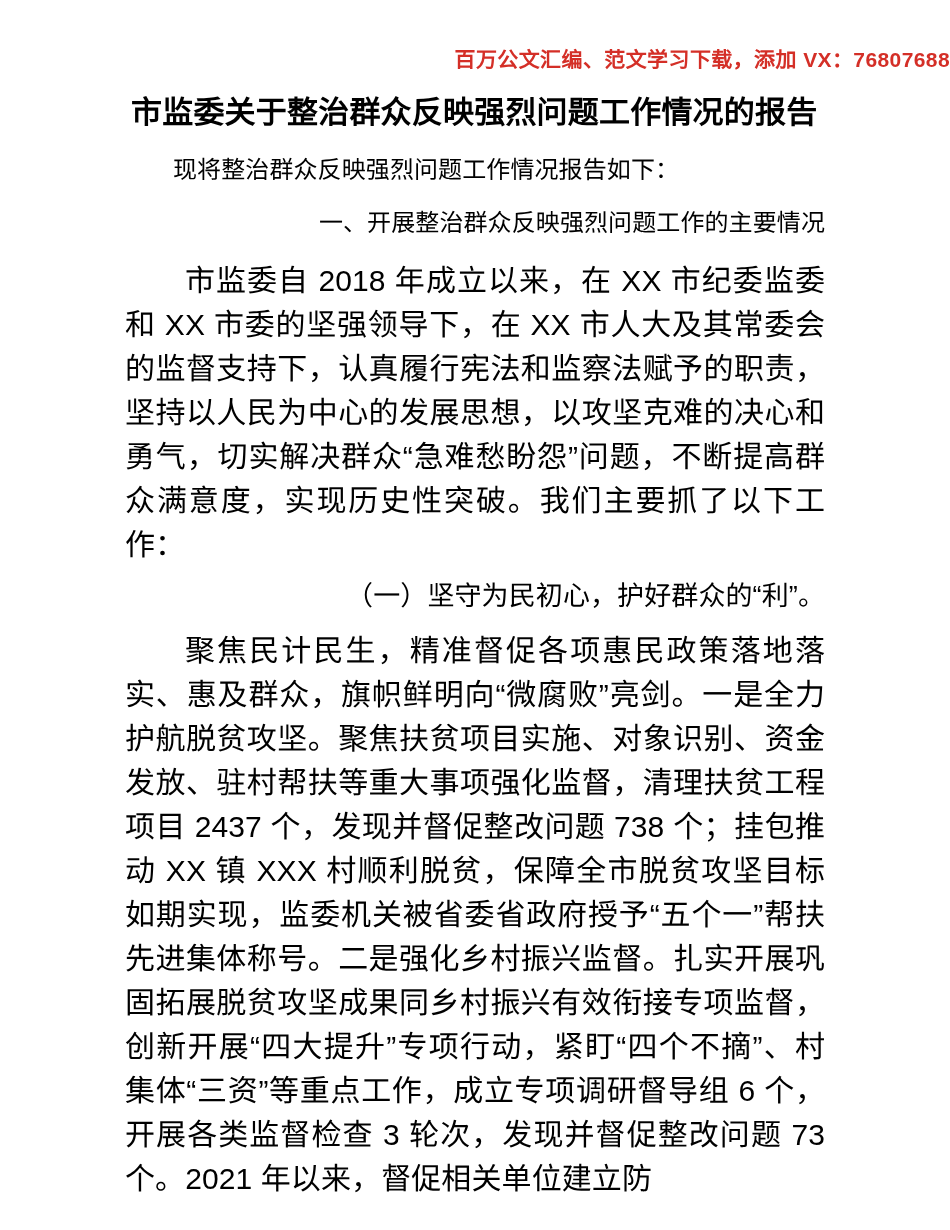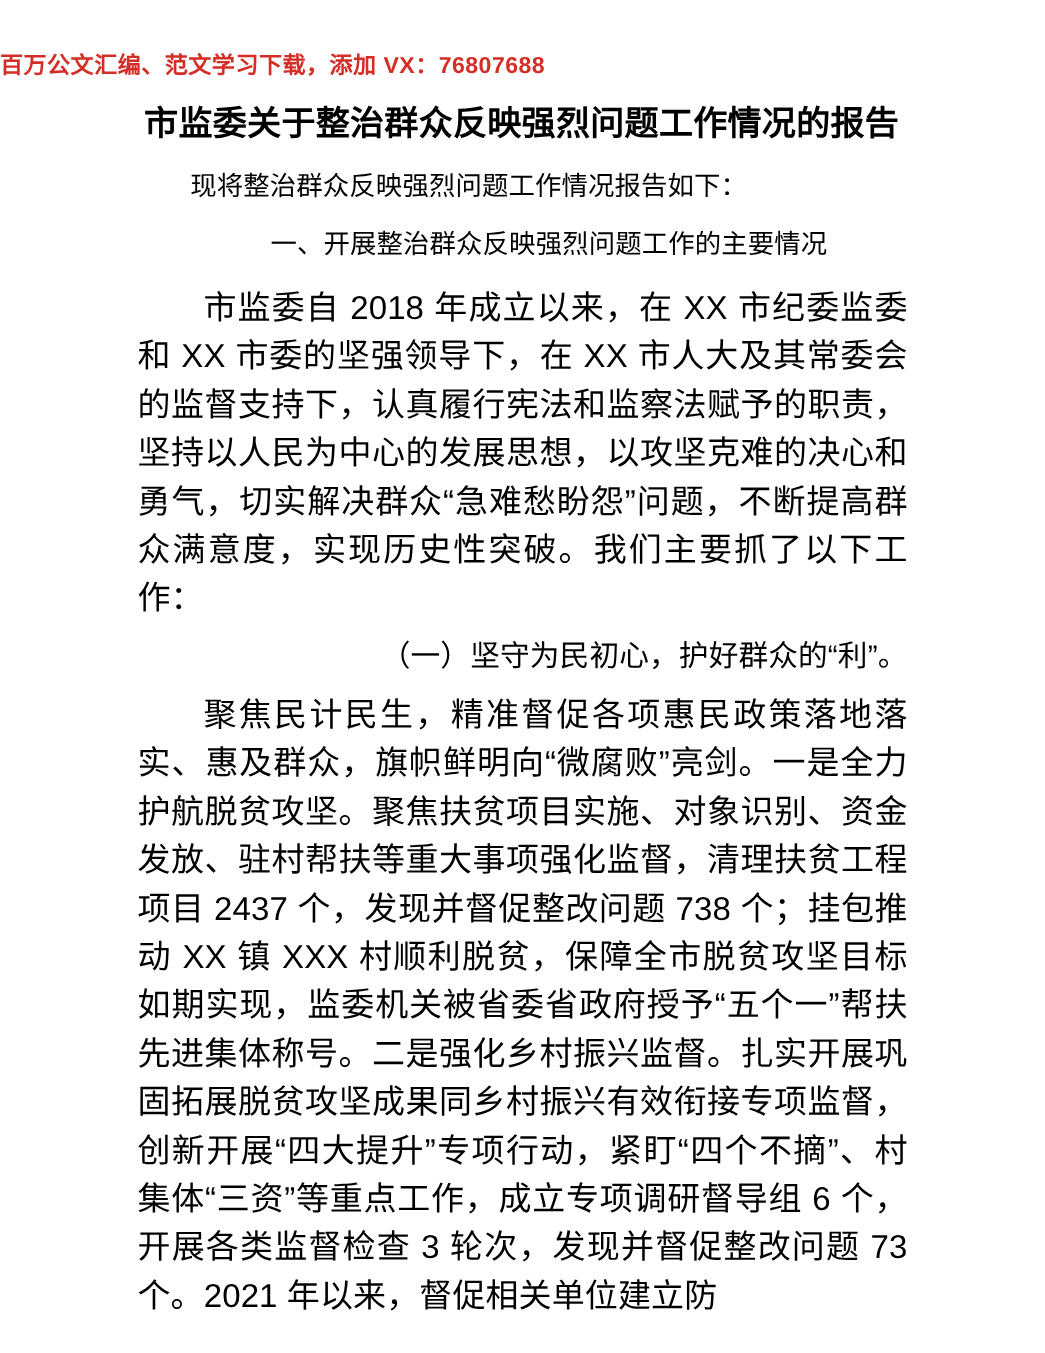--- a/index.html
+++ b/index.html
@@ -21,21 +21,21 @@
     position: relative;
     width: 950px;
     height: 1230px;
     box-sizing: border-box;
     background: #ffffff;
   }
 
   
   .promo-header {
     width: 100%;
-    text-align: left;
+    text-align: right;
     padding-top: 47px;
     font-size: 21px;
     font-weight: 700;
     letter-spacing: 0.4px;
     color: #d42f27;
     line-height: 1.25;
     white-space: nowrap;
     user-select: none;
   }
 
@@ -62,21 +62,21 @@
     text-align: justify;
     text-align-last: left;
     text-indent: 2em;
     margin: 0 0 10px 0;
     letter-spacing: 0.1px;
   }
 
   .section-heading {
     font-size: 24px;
     line-height: 1.78;
-    text-align: center;
+    text-align: right;
     text-indent: 2em;
     margin: 0 0 14px 0;
     letter-spacing: 0.1px;
   }
 
   
   .body-para {
     font-size: 30px;
     line-height: 44px;
     text-align: justify;

